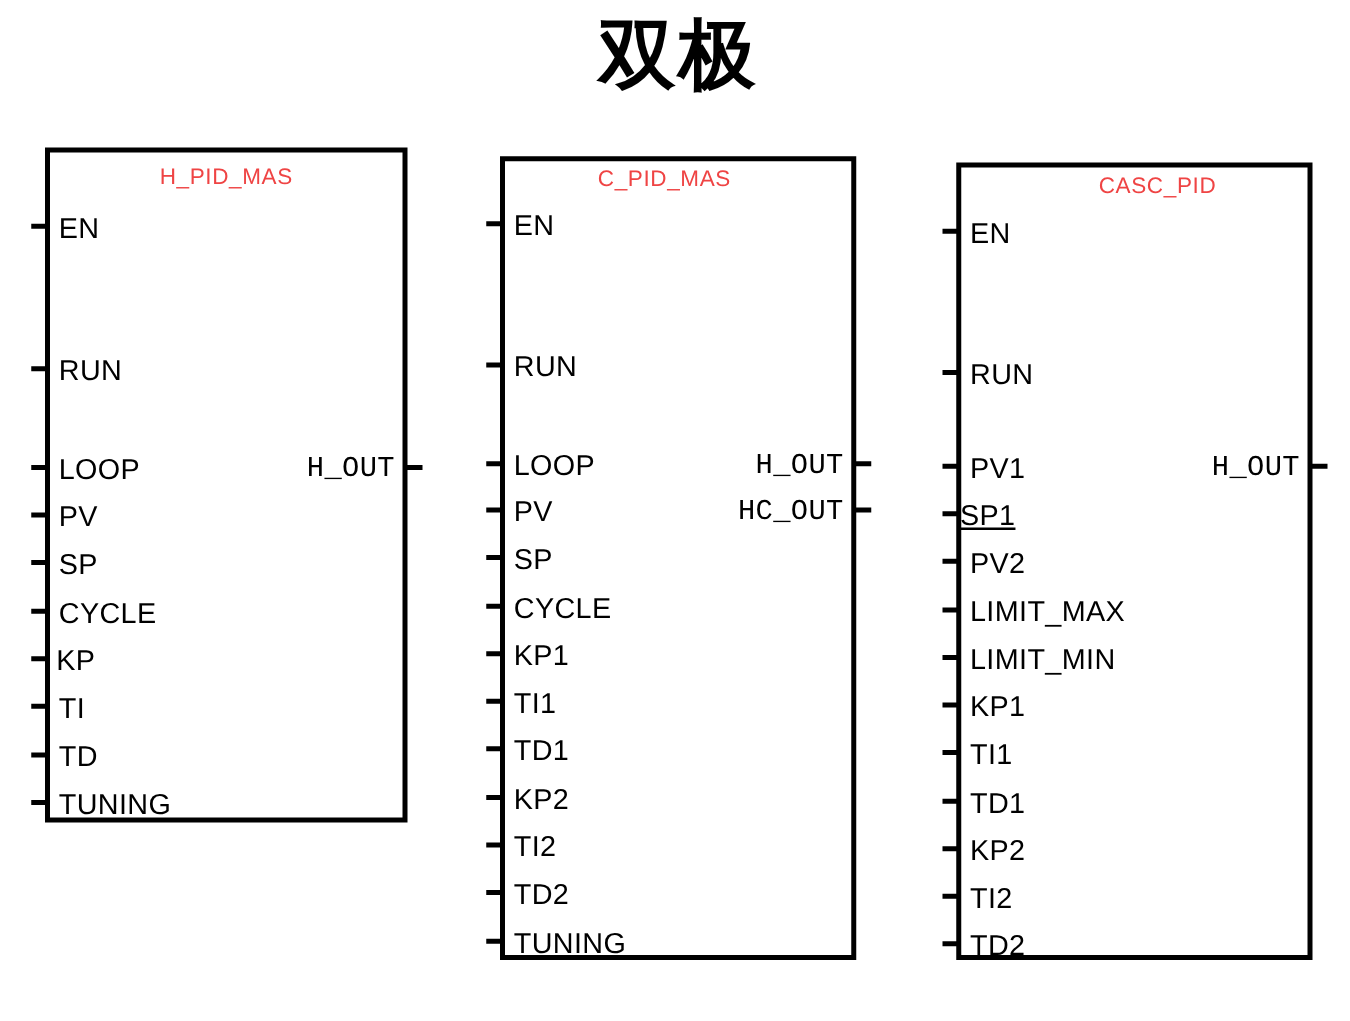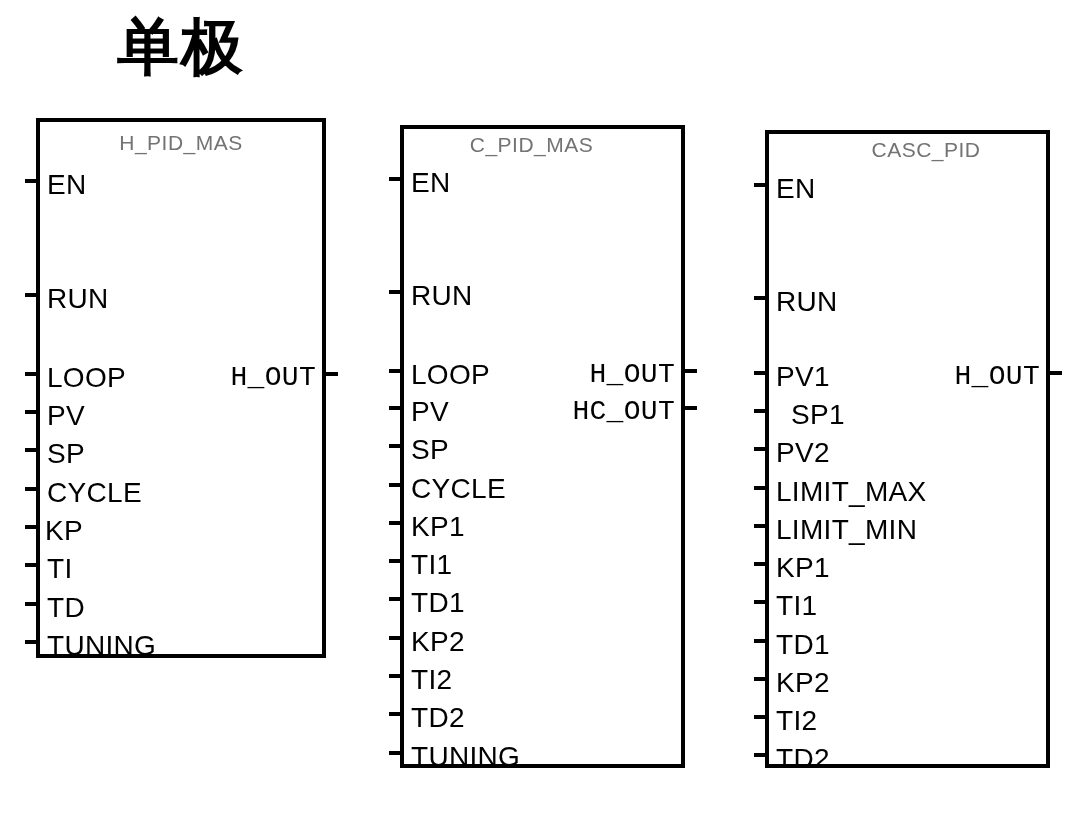--- a/index.html
+++ b/index.html
@@ -38,31 +38,31 @@
     position: absolute;
     box-sizing: border-box;
     border: 4px solid #000000;
     background: #ffffff;
   }
   .block-title {
     position: absolute;
     left: 0;
     right: 0;
     text-align: center;
-    font-size: 21px;
+    font-size: 18px;
     line-height: 1;
     letter-spacing: 0.5px;
     white-space: nowrap;
-    color: #737373;
+    color: #ef4444;
   }
 
   
   .pin-label {
     position: absolute;
-    font-size: 28px;
+    font-size: 23px;
     line-height: 1;
     letter-spacing: 0.3px;
     white-space: nowrap;
     color: #000000;
   }
   .pin-label.in  { text-align: left; }
   .pin-label.out { text-align: right; font-family: Liberation Mono, monospace; }
 
   
   .pin-stub {
@@ -70,21 +70,20 @@
     height: 4px;
     width: 13px;
     background: #000000;
   }
 </style>
 </head>
 <body>
 
 <div id="canvas">
 
-  <div class="heading" style="left:36px; top:16px; width:290px;">单极</div>
 
   <div class="block-group" style="left:0px; top:0px;">
     <div class="block-box" style="left:36px; top:118px; width:290px; height:540px;"></div>
     <div class="block-title" style="left:36px; top:132px; width:290px;">H_PID_MAS</div>
 
     <div class="pin-stub" style="left:25px; top:179px;"></div>
     <div class="pin-stub" style="left:25px; top:293px;"></div>
     <div class="pin-stub" style="left:25px; top:372px;"></div>
     <div class="pin-stub" style="left:25px; top:410px;"></div>
     <div class="pin-stub" style="left:25px; top:448px;"></div>
@@ -103,20 +102,21 @@
     <div class="pin-label in" style="left:47px; top:440px;">SP</div>
     <div class="pin-label in" style="left:47px; top:479px;">CYCLE</div>
     <div class="pin-label in" style="left:45px; top:517px;">KP</div>
     <div class="pin-label in" style="left:47px; top:555px;">TI</div>
     <div class="pin-label in" style="left:47px; top:594px;">TD</div>
     <div class="pin-label in" style="left:47px; top:632px;">TUNING</div>
 
     <div class="pin-label out" style="left:176px; top:364px; width:140px;">H_OUT</div>
   </div>
 
+  <div class="heading" style="left:400px; top:13px; width:285px;">双极</div>
 
   <div class="block-group" style="left:0px; top:0px;">
     <div class="block-box" style="left:400px; top:125px; width:285px; height:643px;"></div>
     <div class="block-title" style="left:400px; top:134px; width:263px;">C_PID_MAS</div>
 
     <div class="pin-stub" style="left:389px; top:177px;"></div>
     <div class="pin-stub" style="left:389px; top:290px;"></div>
     <div class="pin-stub" style="left:389px; top:369px;"></div>
     <div class="pin-stub" style="left:389px; top:406px;"></div>
     <div class="pin-stub" style="left:389px; top:444px;"></div>
@@ -167,21 +167,21 @@
     <div class="pin-stub" style="left:754px; top:639px;"></div>
     <div class="pin-stub" style="left:754px; top:677px;"></div>
     <div class="pin-stub" style="left:754px; top:715px;"></div>
     <div class="pin-stub" style="left:754px; top:753px;"></div>
 
     <div class="pin-stub" style="left:1049px; top:371px;"></div>
 
     <div class="pin-label in" style="left:776px; top:175px;">EN</div>
     <div class="pin-label in" style="left:776px; top:288px;">RUN</div>
     <div class="pin-label in" style="left:776px; top:363px;">PV1</div>
-    <div class="pin-label in" style="left:791px; top:401px;">SP1</div>
+    <div class="pin-label in" style="left:768px; top:401px;text-decoration:underline;">SP1</div>
     <div class="pin-label in" style="left:776px; top:439px;">PV2</div>
     <div class="pin-label in" style="left:776px; top:478px;">LIMIT_MAX</div>
     <div class="pin-label in" style="left:776px; top:516px;">LIMIT_MIN</div>
     <div class="pin-label in" style="left:776px; top:554px;">KP1</div>
     <div class="pin-label in" style="left:776px; top:592px;">TI1</div>
     <div class="pin-label in" style="left:776px; top:631px;">TD1</div>
     <div class="pin-label in" style="left:776px; top:669px;">KP2</div>
     <div class="pin-label in" style="left:776px; top:707px;">TI2</div>
     <div class="pin-label in" style="left:776px; top:745px;">TD2</div>
 

